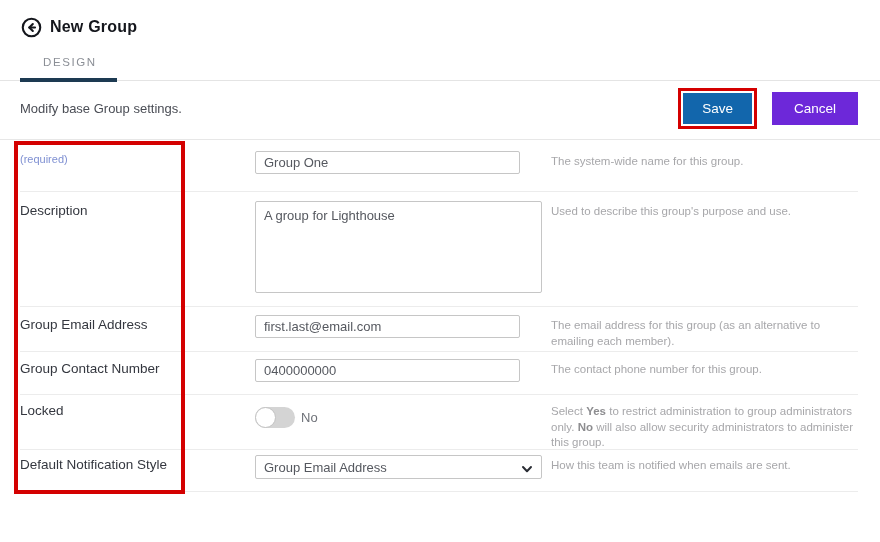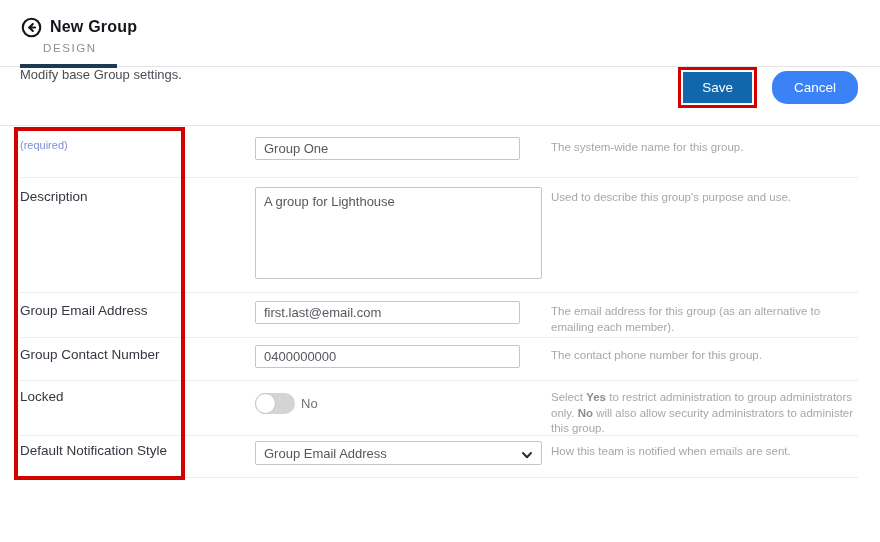--- a/index.html
+++ b/index.html
@@ -5,32 +5,32 @@
   * { box-sizing: border-box; margin: 0; padding: 0; }
   html, body { width: 880px; height: 542px; background: #ffffff; overflow: hidden; }
   body { font-family: "Liberation Sans", sans-serif; color: #3a3d46; }
 
   
   .header { padding: 16px 0 0 20px; display: flex; align-items: center; gap: 8px; }
   .back-btn { width: 22px; height: 22px; border: none; background: transparent; cursor: pointer; display: flex; align-items: center; justify-content: center; padding: 0; }
   .page-title { font-size: 16px; font-weight: 700; color: #14161c; letter-spacing: .2px; }
 
   
-  .tabs { position: relative; border-bottom: 1px solid #e4e4e4; }
+  .tabs { position: relative; margin-top: 14px; border-bottom: 1px solid #e4e4e4; }
   .tab { display: inline-block; margin-left: 43px; padding-bottom: 12px; font-size: 11.5px; letter-spacing: 1.6px; color: #8b8f96; cursor: pointer; }
   .tab-bar { position: absolute; left: 20px; bottom: -2px; width: 97px; height: 4px; background: #1d3a52; }
 
   
-  .toolbar { height: 59px; display: flex; align-items: flex-start; justify-content: space-between; padding: 0 22px 4px 20px; border-bottom: 1px solid #e7e7e7; }
+  .toolbar { height: 59px; display: flex; align-items: center; justify-content: space-between; padding: 0 22px 4px 20px; border-bottom: 1px solid #e7e7e7; }
   .subtitle { font-size: 13px; color: #4a4d55; }
   .toolbar-actions { display: flex; align-items: center; gap: 15px; }
   .save-annotation { border: 3px solid #d40000; padding: 2px; display: inline-flex; }
   .btn { border: none; cursor: pointer; font-family: "Liberation Sans", sans-serif; font-size: 13.5px; color: #ffffff; }
   .btn-save { background: #1266ac; padding: 8px 19px; }
-  .btn-cancel { background: #3b82f6; padding: 9px 22px; border-radius: 15px; }
+  .btn-cancel { background: #6d28d9; padding: 9px 22px; }
 
   
   .form { position: relative; margin: 0 22px 0 20px; }
   .labels-annotation { position: absolute; left: -6px; top: 1px; width: 171px; height: 353px; border: 4px solid #d40000; pointer-events: none; z-index: 5; }
   .row { display: grid; grid-template-columns: 235px 287px 1fr; align-items: start; border-bottom: 1px solid #ececec; }
   .row-name { height: 52px; padding-top: 11px; }
   .row-desc { height: 115px; padding-top: 9px; }
   .row-email { height: 45px; padding-top: 8px; }
   .row-phone { height: 43px; padding-top: 7px; }
   .row-locked { height: 55px; padding-top: 6px; }

